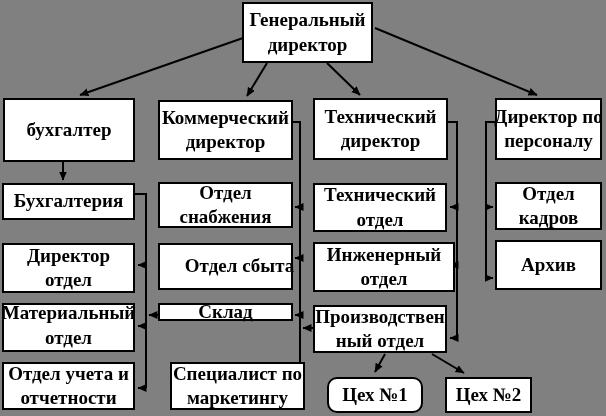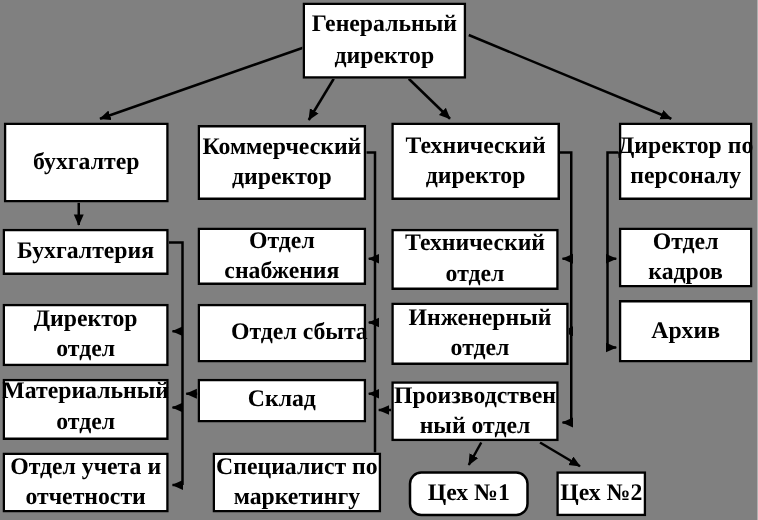--- a/index.html
+++ b/index.html
@@ -51,26 +51,26 @@
   .n-pers   { left: 495px; top: 98px;  width: 107px; height: 62px; }
   .n-buh    { left: 2px;   top: 183px; width: 133px; height: 37px; }
   .n-snab   { left: 158px; top: 182px; width: 135px; height: 46px; }
   .n-tehotd { left: 313px; top: 183px; width: 134px; height: 49px; }
   .n-kadry  { left: 495px; top: 182px; width: 107px; height: 48px; }
   .n-plan   { left: 2px;   top: 243px; width: 133px; height: 50px; }
   .n-sbyt   { left: 158px; top: 243px; width: 135px; height: 47px; padding-left: 28px; }
   .n-inzh   { left: 313px; top: 242px; width: 142px; height: 50px; }
   .n-arhiv  { left: 495px; top: 240px; width: 107px; height: 50px; }
   .n-mater  { left: 2px;   top: 303px; width: 133px; height: 49px; justify-content: flex-end; }
-  .n-sklad  { left: 158px; top: 303px; width: 135px; height: 35px; align-items: center; }
+  .n-sklad  { left: 158px; top: 303px; width: 135px; height: 18px; align-items: center; }
   .n-proizv { left: 313px; top: 305px; width: 134px; height: 48px; }
   .n-uchet  { left: 2px;   top: 362px; width: 133px; height: 48px; }
   .n-market { left: 158px; top: 362px; width: 135px; height: 48px; margin-left: 12px; }
   .n-ceh1   { left: 327px; top: 377px; width: 96px;  height: 36px; border-radius: 10px; }
-  .n-ceh2   { left: 445px; top: 377px; width: 72px;  height: 36px; }
+  .n-ceh2   { left: 445px; top: 377px; width: 87px;  height: 36px; }
 </style>
 </head>
 <body>
 
 <div class="canvas">
 
   <svg class="connectors" viewBox="0 0 606 416" xmlns="http://www.w3.org/2000/svg">
     <defs>
       <marker id="ah" markerUnits="userSpaceOnUse" markerWidth="10" markerHeight="9" refX="8.5" refY="4" orient="auto">
         <path d="M0,0 L9,4 L0,8 Z"></path>

